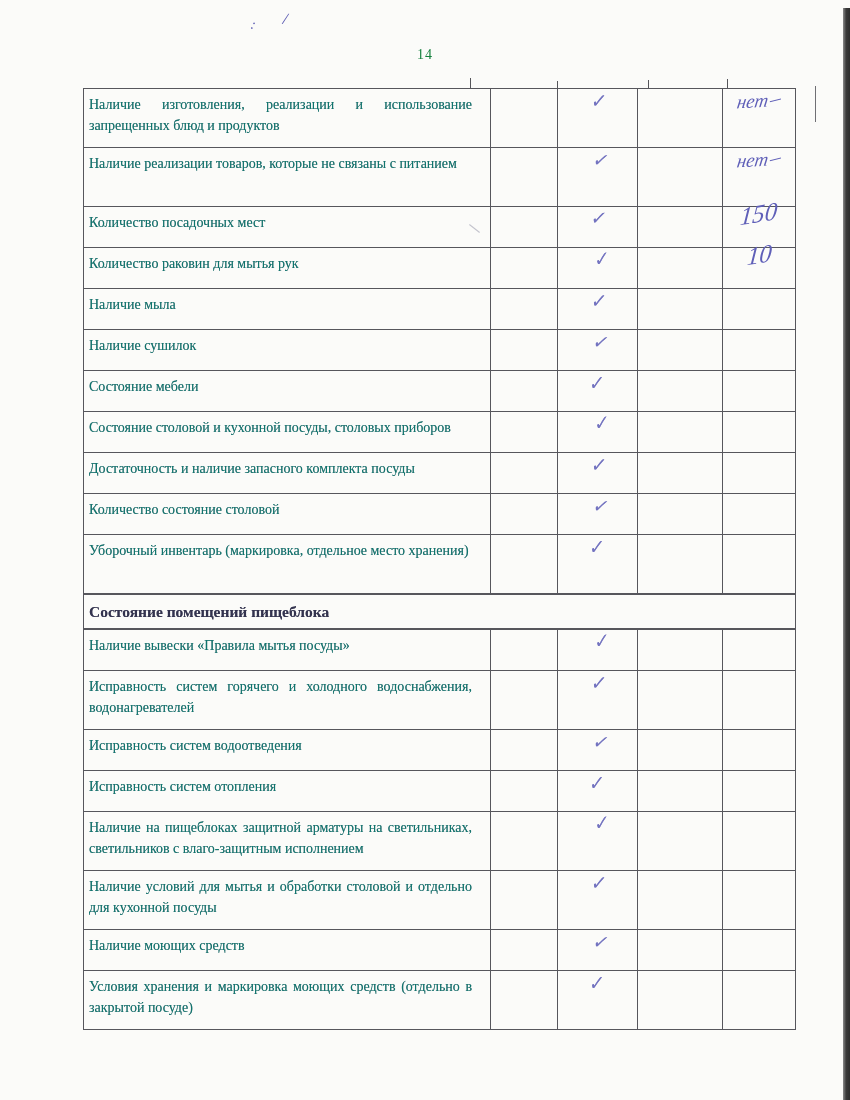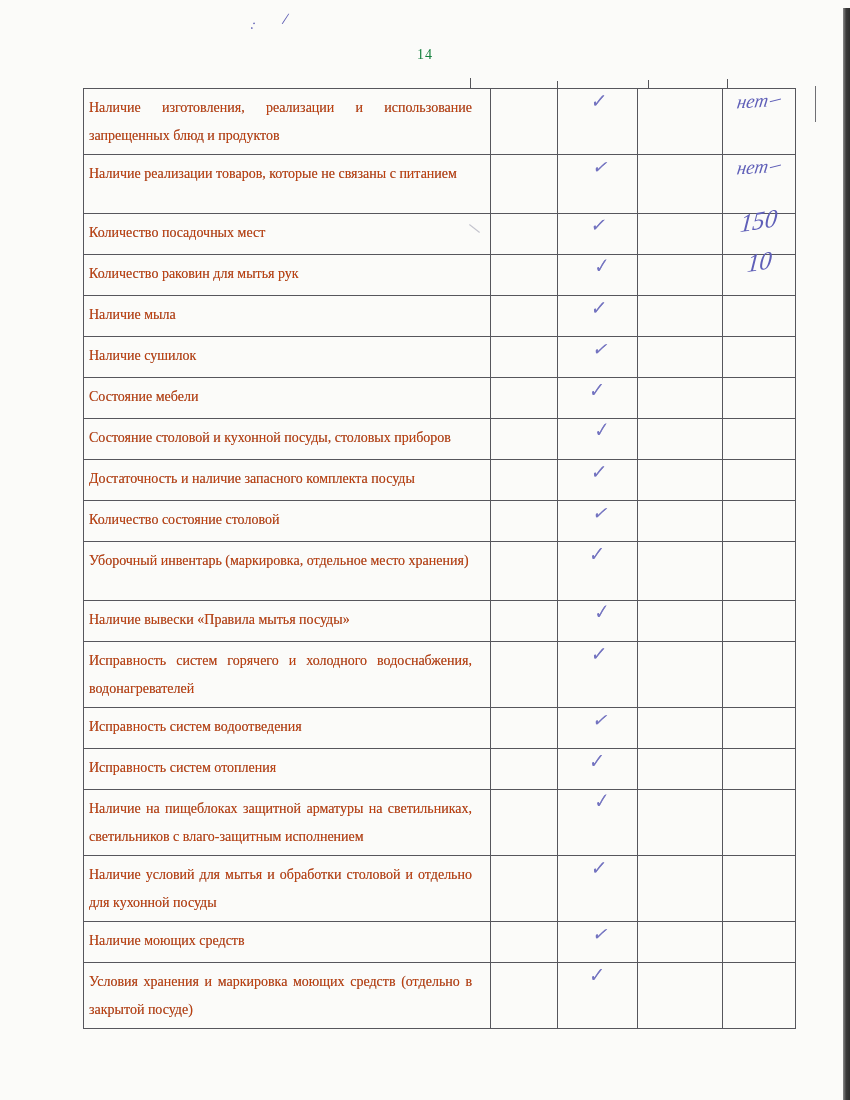--- a/index.html
+++ b/index.html
@@ -34,21 +34,21 @@
   }
 
   table.checklist{
     position:absolute;left:83px;top:88px;width:712px;
     border-collapse:collapse;table-layout:fixed;
   }
   .checklist td{
     border:1.5px solid #56565c;vertical-align:top;overflow:visible;
   }
   .criterion-cell{
-    padding:5px 6px 4px 5px;font-size:14px;line-height:28px;color:#c2410c;
+    padding:5px 6px 4px 5px;font-size:14px;line-height:21px;color:#0f766e;
     text-align:justify;text-align-last:left;
     text-shadow:0 0 0.5px rgba(60,60,85,0.55);
   }
   .item-row td{height:31px;}
   .item-row.two-line td{height:49px;}
   .item-row.two-line .criterion-cell{padding-right:18px;}
   .section-row td{
     padding:8px 5px 7px 5px;font-weight:bold;font-size:15.5px;color:#33334e;
     border-top-width:2.2px;border-bottom-width:2px;
     text-shadow:0 0 0.5px rgba(50,50,80,0.55);
@@ -159,20 +159,23 @@
           <td class="empty-cell"></td>
           <td class="note-cell"></td>
         </tr>
         <tr class="item-row two-line">
           <td class="criterion-cell">Уборочный инвентарь (маркировка, отдельное место хранения)</td>
           <td class="empty-cell"></td>
           <td class="check-cell"><span class="check ck2">✓</span></td>
           <td class="empty-cell"></td>
           <td class="note-cell"></td>
         </tr>
+        <tr class="section-row">
+          <td colspan="5">Состояние помещений пищеблока</td>
+        </tr>
         <tr class="item-row">
           <td class="criterion-cell">Наличие вывески «Правила мытья посуды»</td>
           <td class="empty-cell"></td>
           <td class="check-cell"><span class="check ck4">✓</span></td>
           <td class="empty-cell"></td>
           <td class="note-cell"></td>
         </tr>
         <tr class="item-row two-line">
           <td class="criterion-cell">Исправность систем горячего и холодного водоснабжения, водонагревателей</td>
           <td class="empty-cell"></td>

